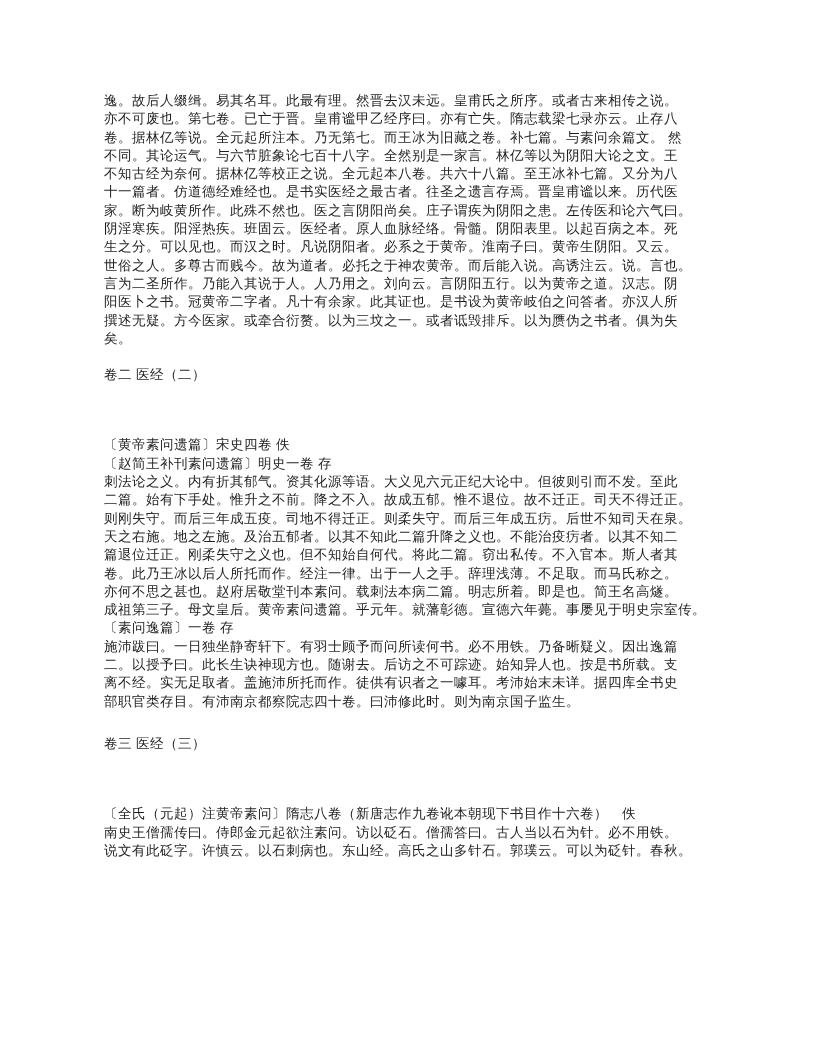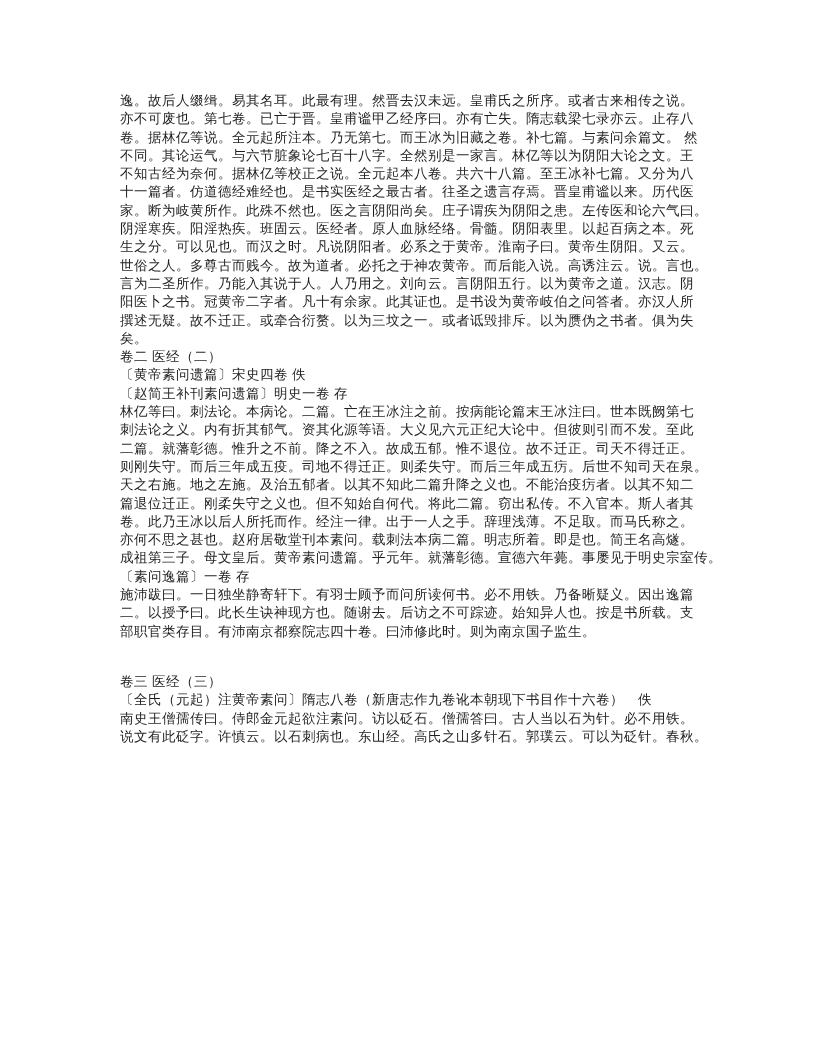--- a/index.html
+++ b/index.html
@@ -8,83 +8,83 @@
     width: 816px;
     height: 1056px;
     margin: 0 auto;
     background: #ffffff;
     overflow: hidden;
     font-family: "Liberation Serif", "DejaVu Serif", serif;
     color: #1f1f1f;
   }
   .text-block {
     position: absolute;
-    left: 120px;
+    left: 104px;
     top: 92px;
     width: 586px;
     font-size: 13.5px;
     line-height: 18.3px;
     letter-spacing: 0.5px;
   }
   .line { white-space: nowrap; }
   .title-line { white-space: nowrap; }
-  .heading { white-space: nowrap; }
-  .heading.h2 { margin-top: 32px; }
-  .entry.after-heading { }
+  .heading { margin-top: 18px; white-space: nowrap; }
+  .heading.h2 { margin-top: 24px; }
+  .entry.after-heading { margin-top: 52px; }
 </style>
 </head>
 <body>
 
 <div class="page">
   <div class="text-block">
 
     <div class="para">
         <div class="line">逸。故后人缀缉。易其名耳。此最有理。然晋去汉未远。皇甫氏之所序。或者古来相传之说。</div>
         <div class="line">亦不可废也。第七卷。已亡于晋。皇甫谧甲乙经序曰。亦有亡失。隋志载梁七录亦云。止存八</div>
         <div class="line">卷。据林亿等说。全元起所注本。乃无第七。而王冰为旧藏之卷。补七篇。与素问余篇文。 然</div>
         <div class="line">不同。其论运气。与六节脏象论七百十八字。全然别是一家言。林亿等以为阴阳大论之文。王</div>
         <div class="line">不知古经为奈何。据林亿等校正之说。全元起本八卷。共六十八篇。至王冰补七篇。又分为八</div>
         <div class="line">十一篇者。仿道德经难经也。是书实医经之最古者。往圣之遗言存焉。晋皇甫谧以来。历代医</div>
         <div class="line">家。断为岐黄所作。此殊不然也。医之言阴阳尚矣。庄子谓疾为阴阳之患。左传医和论六气曰。</div>
         <div class="line">阴淫寒疾。阳淫热疾。班固云。医经者。原人血脉经络。骨髓。阴阳表里。以起百病之本。死</div>
         <div class="line">生之分。可以见也。而汉之时。凡说阴阳者。必系之于黄帝。淮南子曰。黄帝生阴阳。又云。</div>
         <div class="line">世俗之人。多尊古而贱今。故为道者。必托之于神农黄帝。而后能入说。高诱注云。说。言也。</div>
         <div class="line">言为二圣所作。乃能入其说于人。人乃用之。刘向云。言阴阳五行。以为黄帝之道。汉志。阴</div>
         <div class="line">阳医卜之书。冠黄帝二字者。凡十有余家。此其证也。是书设为黄帝岐伯之问答者。亦汉人所</div>
-        <div class="line">撰述无疑。故不迁正。或牵合衍赘。以为三坟之一。或者诋毁排斥。以为赝伪之书者。俱为失</div>
+        <div class="line">撰述无疑。方今医家。或牵合衍赘。以为三坟之一。或者诋毁排斥。以为赝伪之书者。俱为失</div>
         <div class="line">矣。</div>
       </div>
 
     <div class="heading">卷二 医经（二）</div>
 
     <div class="entry after-heading">
       <div class="titles">
           <div class="title-line">〔黄帝素问遗篇〕宋史四卷 佚</div>
           <div class="title-line">〔赵简王补刊素问遗篇〕明史一卷 存</div>
         </div>
       <div class="para">
-          <div class="line">林亿等曰。刺法论。本病论。二篇。亡在王冰注之前。按病能论篇末王冰注曰。世本既阙第七</div>
           <div class="line">刺法论之义。内有折其郁气。资其化源等语。大义见六元正纪大论中。但彼则引而不发。至此</div>
-          <div class="line">二篇。就藩彰德。惟升之不前。降之不入。故成五郁。惟不退位。故不迁正。司天不得迁正。</div>
+          <div class="line">二篇。始有下手处。惟升之不前。降之不入。故成五郁。惟不退位。故不迁正。司天不得迁正。</div>
           <div class="line">则刚失守。而后三年成五疫。司地不得迁正。则柔失守。而后三年成五疠。后世不知司天在泉。</div>
           <div class="line">天之右施。地之左施。及治五郁者。以其不知此二篇升降之义也。不能治疫疠者。以其不知二</div>
           <div class="line">篇退位迁正。刚柔失守之义也。但不知始自何代。将此二篇。窃出私传。不入官本。斯人者其</div>
           <div class="line">卷。此乃王冰以后人所托而作。经注一律。出于一人之手。辞理浅薄。不足取。而马氏称之。</div>
           <div class="line">亦何不思之甚也。赵府居敬堂刊本素问。载刺法本病二篇。明志所着。即是也。简王名高燧。</div>
           <div class="line">成祖第三子。母文皇后。黄帝素问遗篇。乎元年。就藩彰德。宣德六年薨。事屡见于明史宗室传。</div>
         </div>
     </div>
 
     <div class="entry">
       <div class="titles">
           <div class="title-line">〔素问逸篇〕一卷 存</div>
         </div>
       <div class="para">
           <div class="line">施沛跋曰。一日独坐静寄轩下。有羽士顾予而问所读何书。必不用铁。乃备晰疑义。因出逸篇</div>
           <div class="line">二。以授予曰。此长生诀神现方也。随谢去。后访之不可踪迹。始知异人也。按是书所载。支</div>
+          <div class="line">离不经。实无足取者。盖施沛所托而作。徒供有识者之一噱耳。考沛始末未详。据四库全书史</div>
           <div class="line">部职官类存目。有沛南京都察院志四十卷。曰沛修此时。则为南京国子监生。</div>
         </div>
     </div>
 
     <div class="heading h2">卷三 医经（三）</div>
 
     <div class="entry after-heading">
       <div class="titles">
           <div class="title-line">〔全氏（元起）注黄帝素问〕隋志八卷（新唐志作九卷讹本朝现下书目作十六卷）　佚</div>
         </div>

